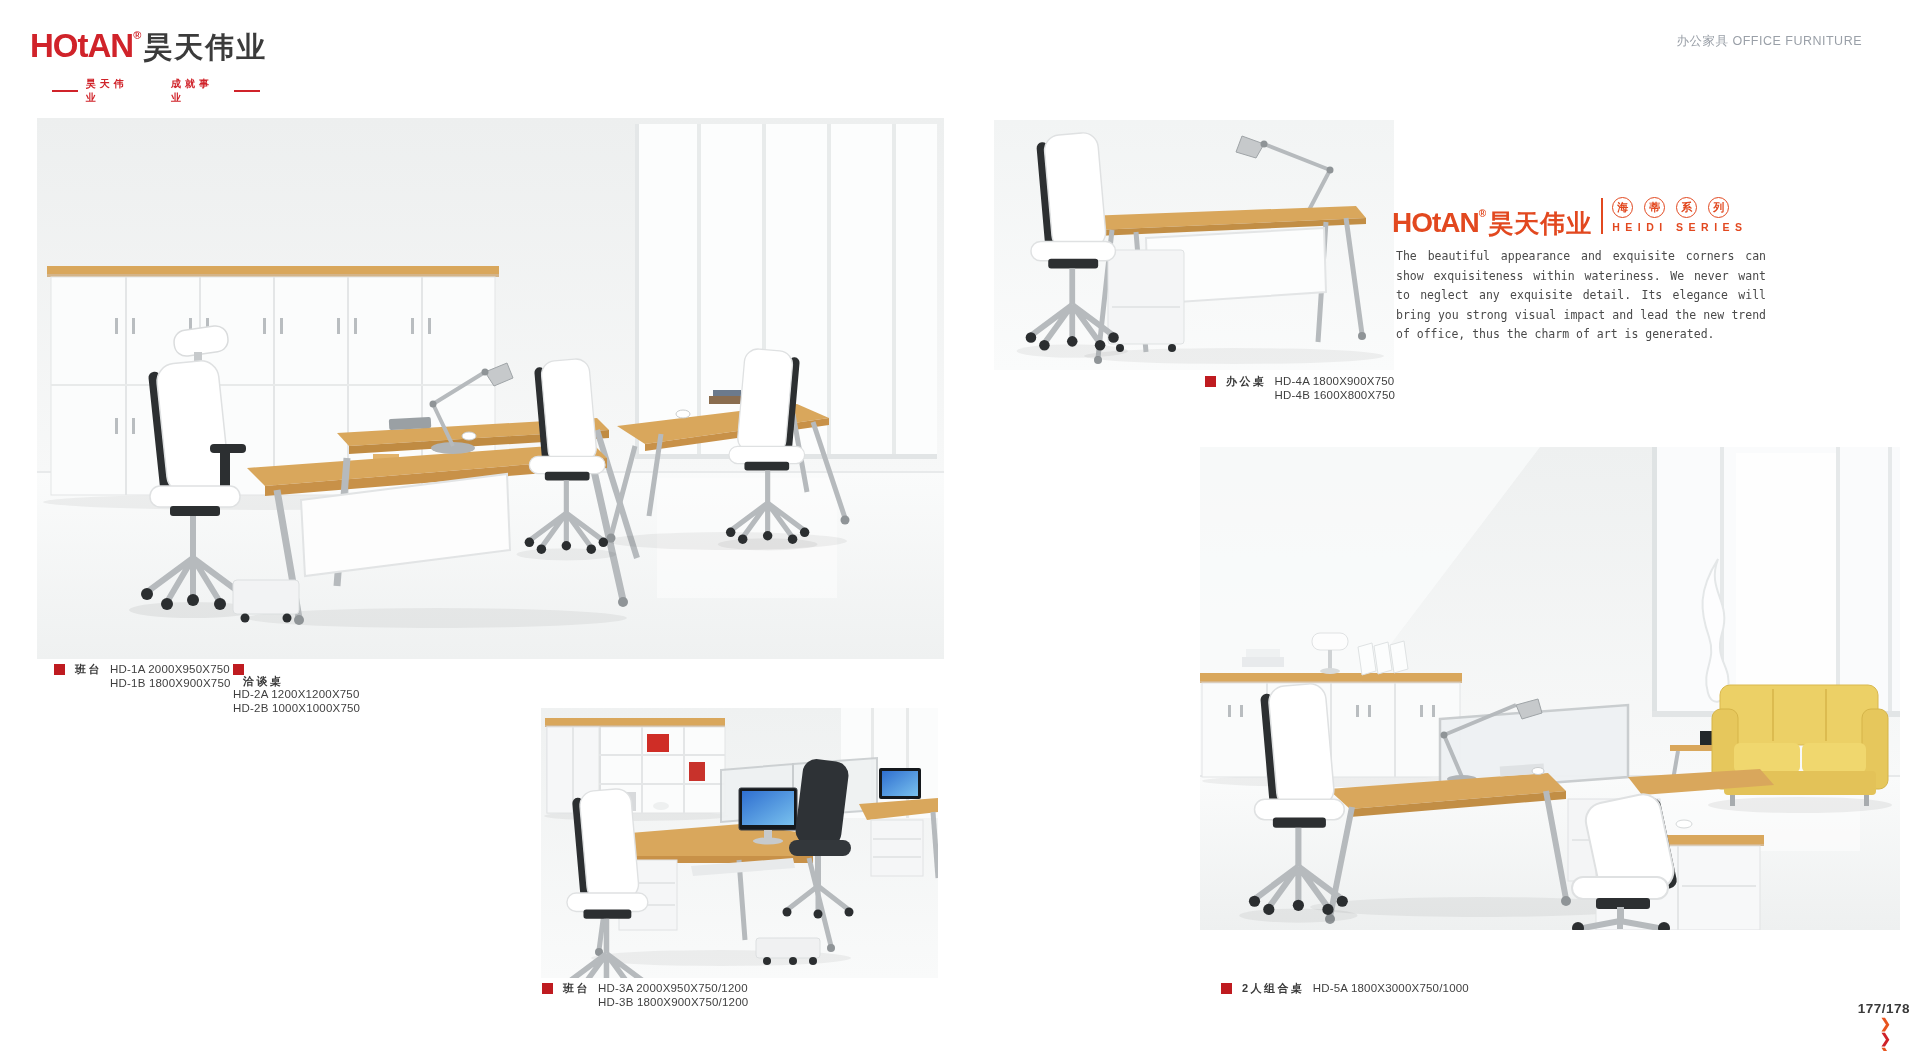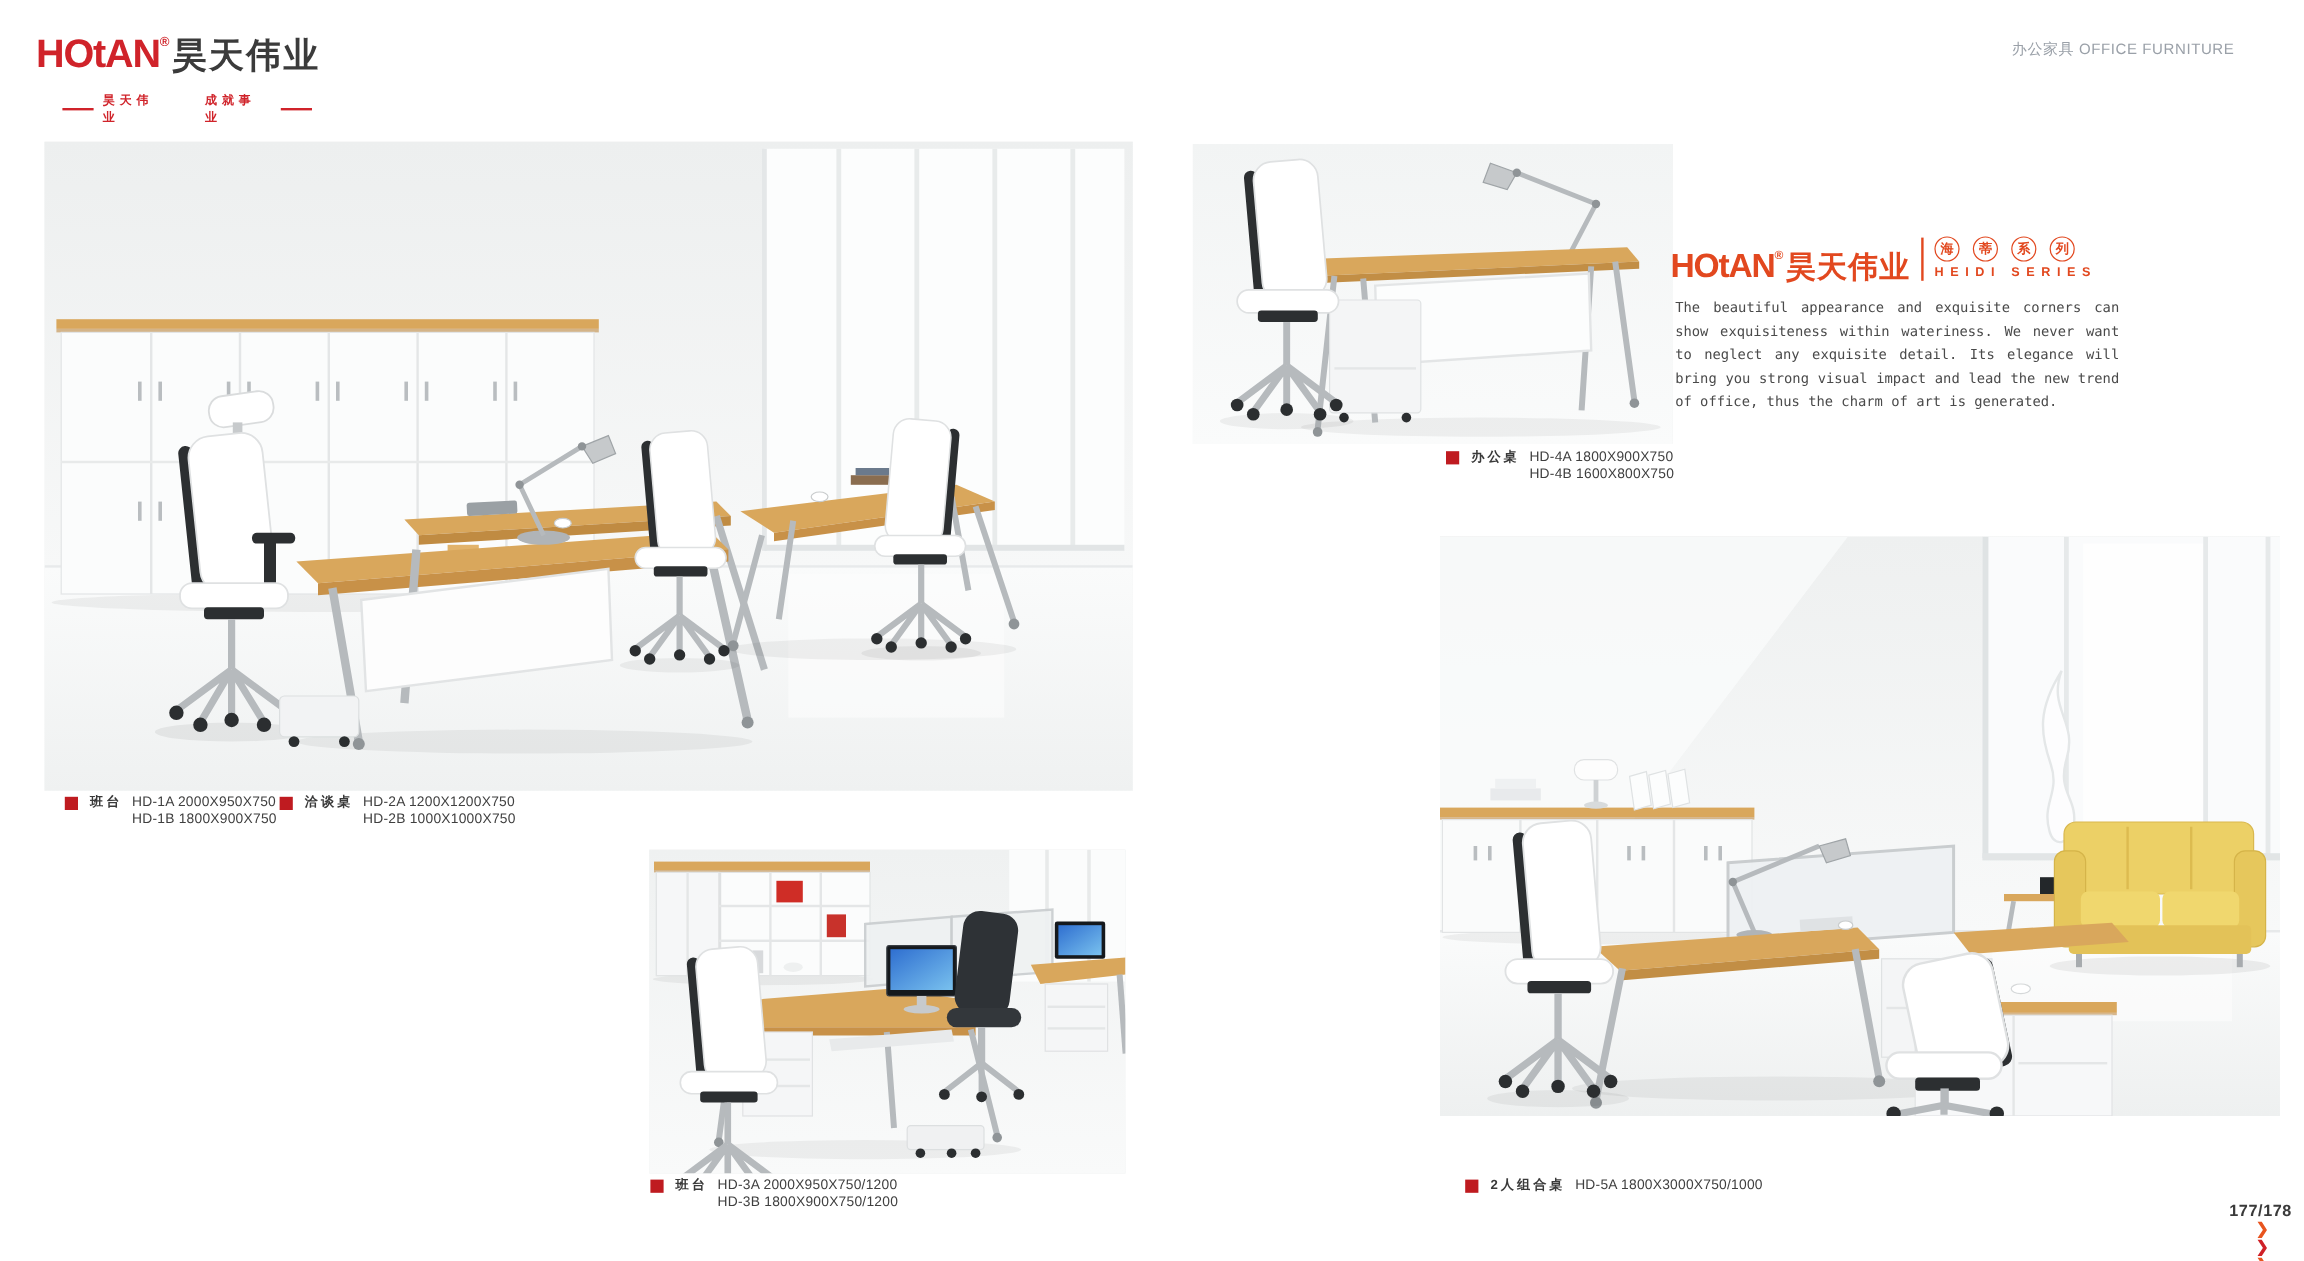--- a/index.html
+++ b/index.html
@@ -518,21 +518,21 @@
 
   <div class="plabel" style="left:54px;top:663px;">
     <span class="sq"></span>
     <span class="pname">班台</span>
     <span class="pcodes">
       <span>HD-1A 2000X950X750</span>
       <span>HD-1B 1800X900X750</span>
     </span>
   </div>
 
-  <div class="plabel" style="left:233px;top:663px;">
+  <div class="plabel" style="left:233px;top:663px;flex-direction:column;">
     <span class="sq"></span>
     <span class="pname">洽谈桌</span>
     <span class="pcodes">
       <span>HD-2A 1200X1200X750</span>
       <span>HD-2B 1000X1000X750</span>
     </span>
   </div>
 
   <div class="plabel" style="left:542px;top:982px;">
     <span class="sq"></span>

